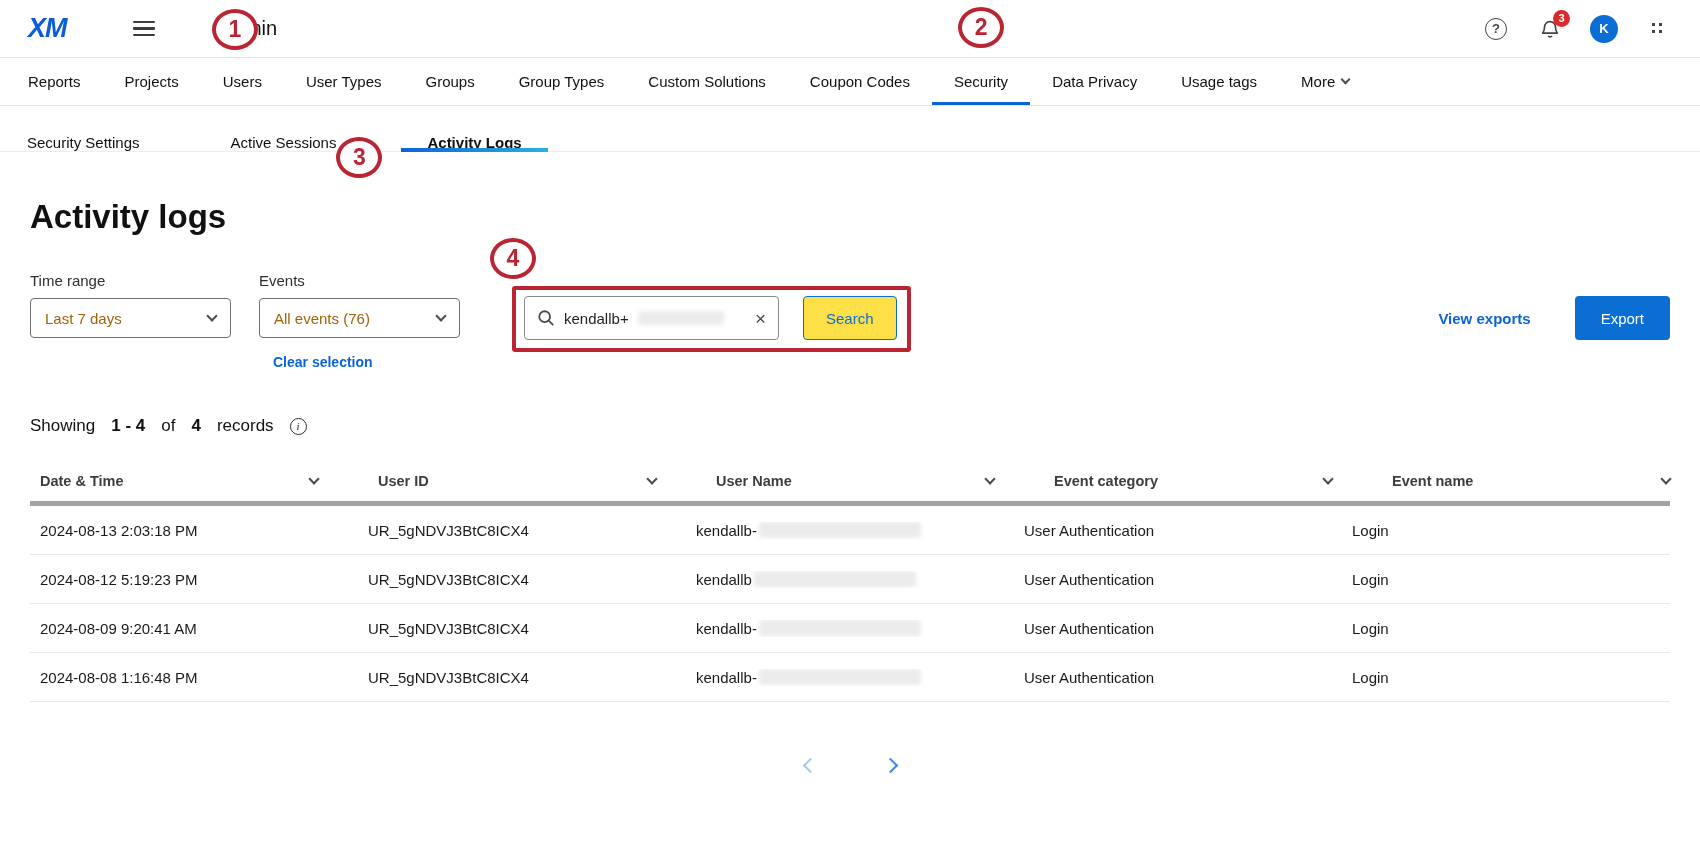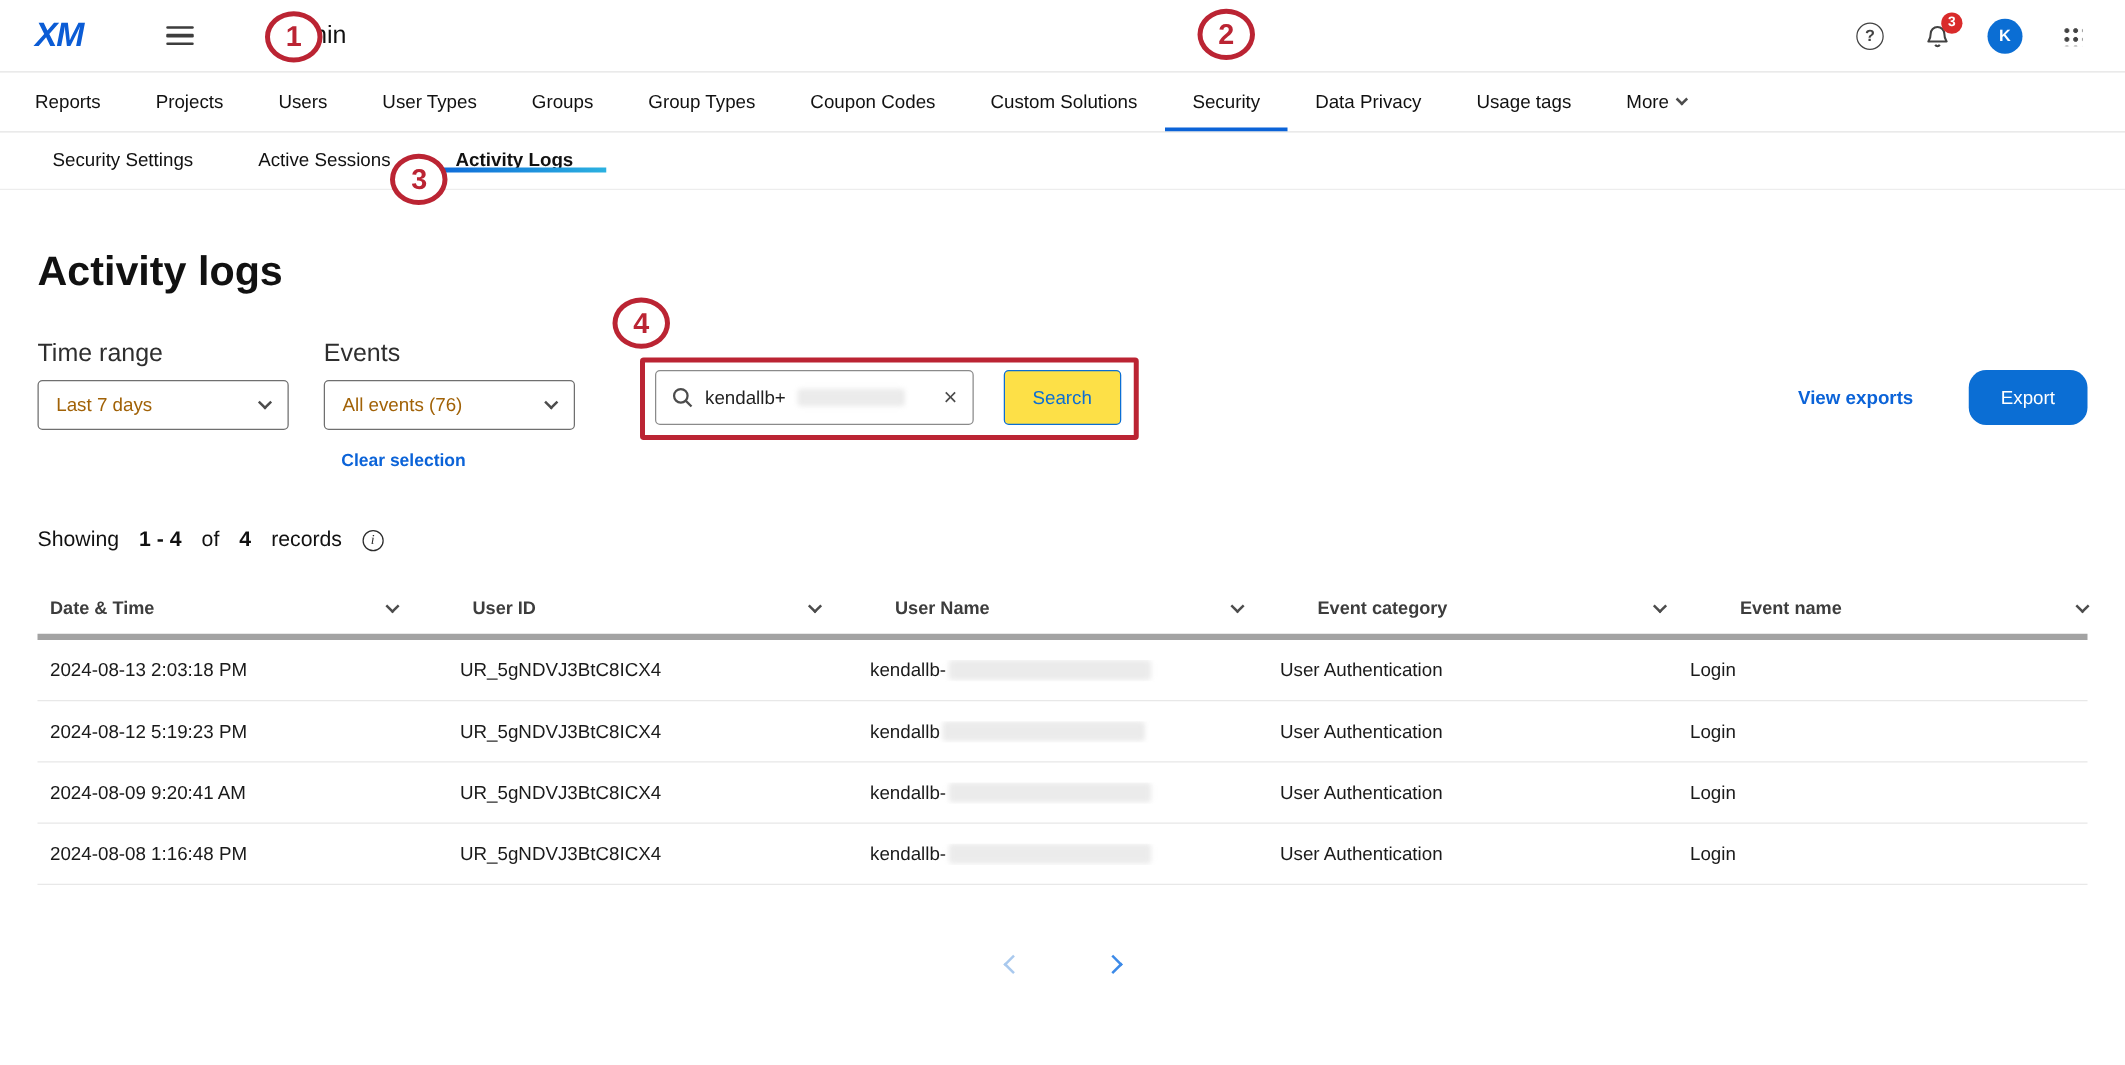--- a/index.html
+++ b/index.html
@@ -45,21 +45,21 @@
 
   
   .nav { display:flex; align-items:stretch; height:48px; border-bottom:1px solid #e3e3e3; padding:0 6px; }
   .nav-item {
     position:relative; display:flex; align-items:center; gap:7px;
     padding:0 22px; font-size:15px; color:#111; cursor:pointer; white-space:nowrap;
   }
   .nav-item.active { border-bottom:3px solid #0b63d8; padding-top:3px; }
 
   
-  .subnav { display:flex; align-items:center; height:46px; border-bottom:1px solid #ededed; padding:0 16px; }
+  .subnav { display:flex; align-items:flex-end; height:46px; border-bottom:1px solid #ededed; padding:0 1px;gap:39px; }
   .subnav-item {
     position:relative; display:flex; align-items:center; padding:0 26px;
     font-size:15px; color:#111; cursor:pointer; white-space:nowrap;
   }
   .subnav-item.active { font-weight:700; }
   .subnav-item.active::after {
     content:""; position:absolute; left:0; right:0; bottom:-1px; height:4px;
     background:linear-gradient(90deg,#0b63d8,#2bb1e0);
   }
 
@@ -69,21 +69,21 @@
     transform:rotate(45deg); display:inline-block; margin-top:-4px;
   }
   .chev.small { width:7px; height:7px; }
 
   
   .main { padding:0 30px; }
   .page-title { font-size:33px; font-weight:600; color:#111; margin-top:46px; }
 
   .filters { display:flex; align-items:flex-start; margin-top:36px; }
   .filter-col { display:flex; flex-direction:column; margin-right:28px; }
-  .filter-label { font-size:20px; color:#2e2e2e; margin-bottom:9px; }
+  .filter-label { font-size:15px; color:#2e2e2e; margin-bottom:9px; }
   .select-box {
     width:201px; height:40px; border:1px solid #6f6f6f; border-radius:4px; background:#fff;
     display:flex; align-items:center; justify-content:space-between; padding:0 14px;
     font-size:15px; color:#a16207; cursor:pointer;
   }
   .link { color:#0b63d8; font-size:14px; font-weight:600; cursor:pointer; text-decoration:none; }
   .clear-link { margin-top:16px; margin-left:14px; }
 
   .search-group { position:relative; display:flex; align-items:center; gap:24px; margin-left:36px; margin-top:24px; }
   .search-box {
@@ -95,21 +95,21 @@
   .redact.in-search { width:86px; height:14px; }
   .redact.in-row { width:162px; height:16px; margin-left:2px; }
   .clear-x { margin-left:auto; font-size:19px; color:#4c4c4c; cursor:pointer; line-height:1; }
   .clear-x::after { content:"\00d7"; }
   .btn-outline {
     height:44px; padding:0 22px; border:1px solid #0b6ed4; border-radius:4px; background:#fde047;
     color:#0b6ed4; font-size:15px; font-weight:500; cursor:pointer;
     font-family:"Liberation Sans", sans-serif;
   }
   .btn-primary {
-    height:44px; padding:0 26px; border:none; border-radius:14px; background:#0b6ed4;
+    height:44px; padding:0 26px; border:none; border-radius:4px; background:#0b6ed4;
     color:#fff; font-size:15px; font-weight:500; cursor:pointer;
     font-family:"Liberation Sans", sans-serif;
   }
   .filters-right { margin-left:auto; margin-top:24px; display:flex; align-items:center; gap:44px; }
   .filters-right .link { font-size:15px; }
 
   .summary { margin-top:46px; font-size:17px; color:#111; display:flex; align-items:center; gap:16px; }
   .summary b { font-weight:700; }
   .info-icon {
     width:17px; height:17px; border:1.5px solid #2c2c2c; border-radius:50%;
@@ -196,24 +196,24 @@
   <div class="nav-item">
       <span>User Types</span>
     </div>
   <div class="nav-item">
       <span>Groups</span>
     </div>
   <div class="nav-item">
       <span>Group Types</span>
     </div>
   <div class="nav-item">
+      <span>Custom Solutions</span>
+    </div>
+  <div class="nav-item">
       <span>Coupon Codes</span>
-    </div>
-  <div class="nav-item">
-      <span>Custom Solutions</span>
     </div>
   <div class="nav-item active">
     <span>Security</span>
     <div class="ann-circle ann-2">2</div>
   </div>
   <div class="nav-item">
       <span>Data Privacy</span>
     </div>
   <div class="nav-item">
       <span>Usage tags</span>

